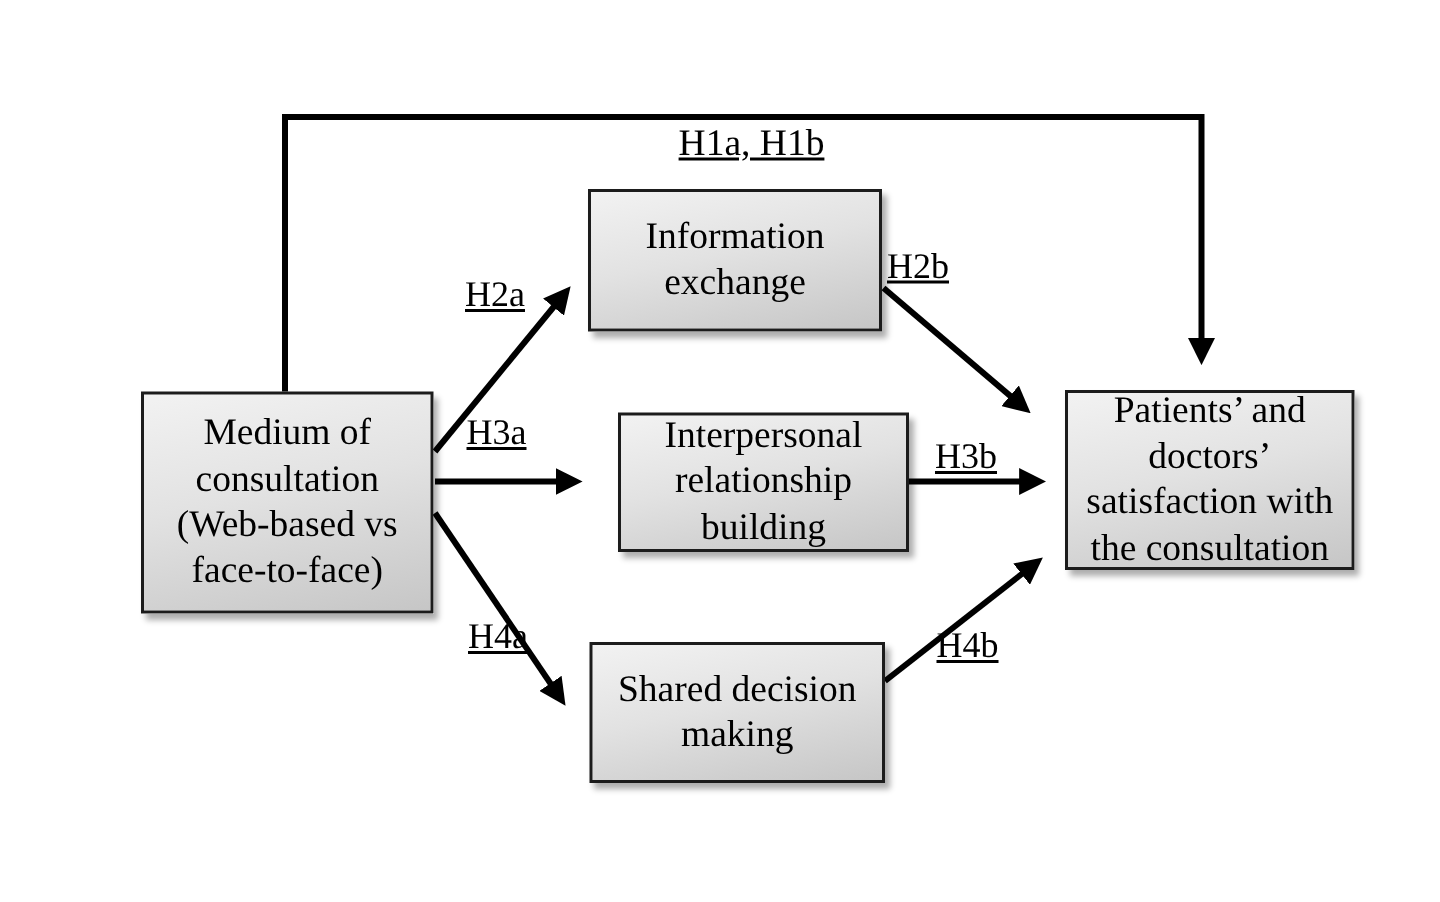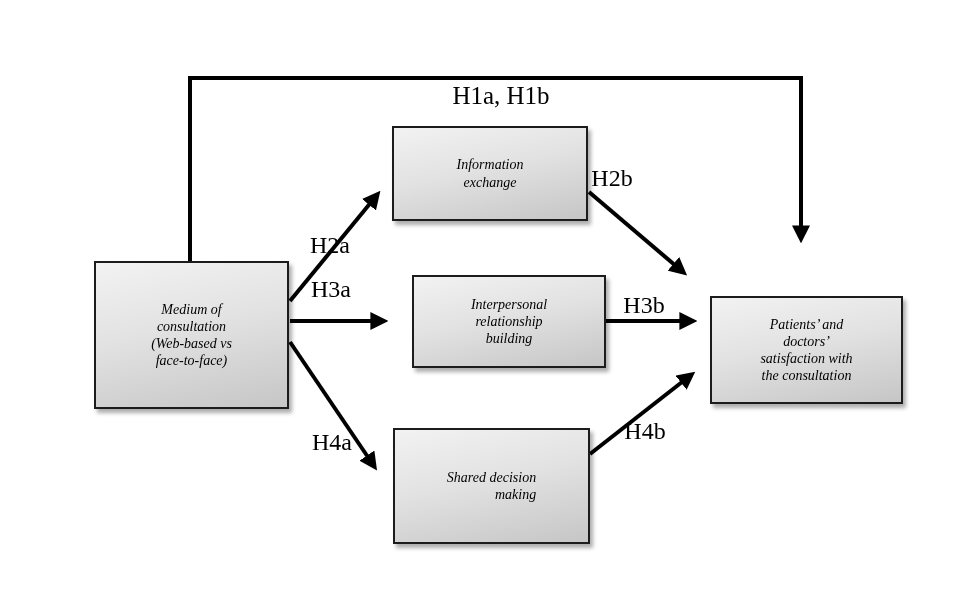--- a/index.html
+++ b/index.html
@@ -30,40 +30,40 @@
     background: linear-gradient(168deg, #f2f2f2 0%, #e2e2e2 45%, #c6c6c6 100%);
     box-shadow: 3px 4px 4px rgba(0,0,0,0.32);
     display: flex;
     align-items: center;
     justify-content: center;
     text-align: center;
   }
   .node span {
     display: block;
     white-space: pre-line;
-    font-size: 14px;
+    font-size: 25px;
     line-height: 1.22;
-    font-style: italic;
   }
   #node-medium       { left: 94px;  top: 261px; width: 195px; height: 148px; }
   #node-information  { left: 392px; top: 126px; width: 196px; height: 95px;  }
   #node-relationship { left: 412px; top: 275px; width: 194px; height: 93px;  }
-  #node-shared       { left: 393px; top: 428px; width: 197px; height: 116px; text-align: right;  }
-  #node-satisfaction { left: 710px; top: 260px; width: 193px; height: 108px; margin-top: 36px; }
+  #node-shared       { left: 393px; top: 428px; width: 197px; height: 94px;  }
+  #node-satisfaction { left: 710px; top: 260px; width: 193px; height: 120px; }
 
   .edge-label {
     position: absolute;
     transform: translateX(-50%);
     font-size: 24px;
     white-space: nowrap;
+    text-decoration: underline;
   }
   #lbl-h1  { left: 501px; top: 82px; font-size: 25px; }
-  #lbl-h2a { left: 330px; top: 184px; margin-top: 48px; }
+  #lbl-h2a { left: 330px; top: 184px; }
   #lbl-h3a { left: 331px; top: 276px; }
-  #lbl-h4a { left: 332px; top: 429px; }
+  #lbl-h4a { left: 332px; top: 412px; }
   #lbl-h2b { left: 612px; top: 165px; }
   #lbl-h3b { left: 644px; top: 292px; }
   #lbl-h4b { left: 645px; top: 418px; }
 </style>
 </head>
 <body>
 
 <div class="canvas">
 
   <svg class="arrow-layer" viewBox="0 0 960 601" xmlns="http://www.w3.org/2000/svg">

